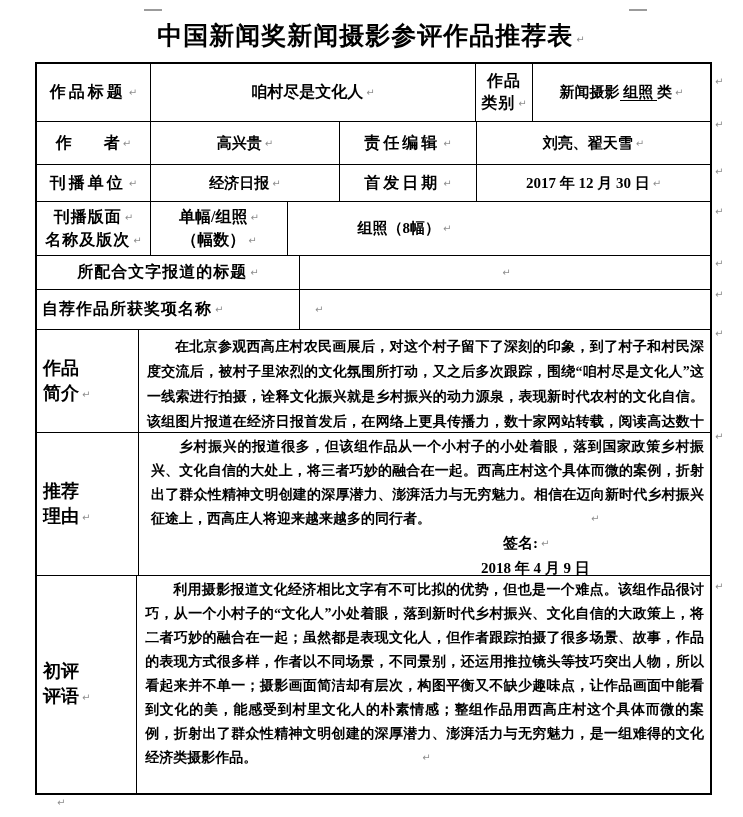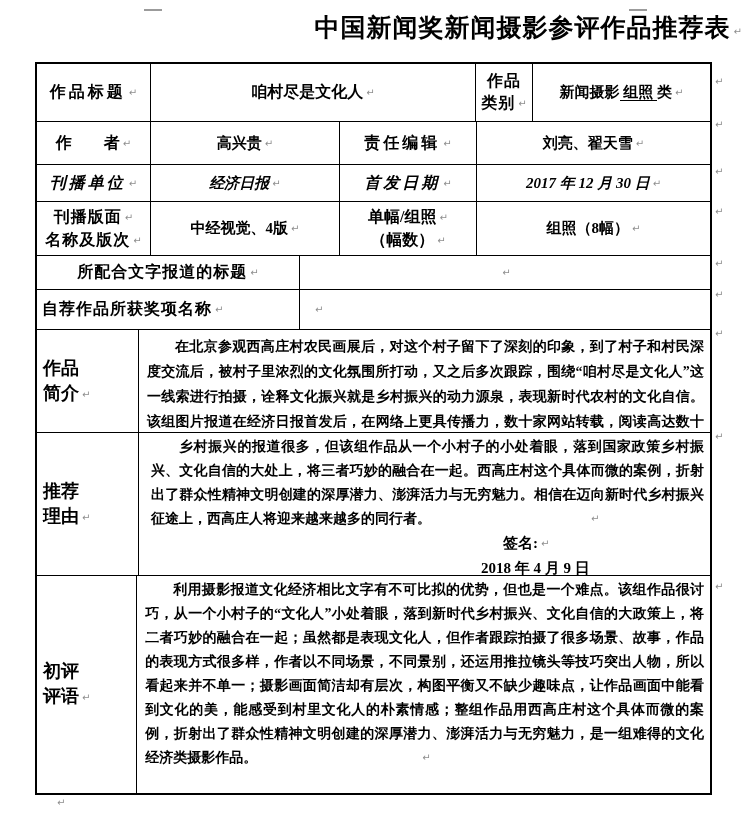--- a/index.html
+++ b/index.html
@@ -5,21 +5,21 @@
   html,body{margin:0;padding:0;background:#ffffff;}
   body{width:743px;height:817px;overflow:hidden;
        font-family:"Liberation Serif","DejaVu Serif",serif;color:#000;}
   .page{position:relative;width:743px;height:817px;background:#fff;}
 
   
   .margin-mark{position:absolute;top:9px;width:18px;height:2px;background:#9b9b9b;}
   .margin-mark.left{left:144px;}
   .margin-mark.right{left:629px;}
 
-  .doc-title{position:absolute;top:11px;left:0;width:743px;text-align:right;
+  .doc-title{position:absolute;top:19px;left:0;width:743px;text-align:center;
              font-size:25px;font-weight:bold;letter-spacing:1px;}
 
   
   .pilcrow{color:#8e8e8e;font-size:10px;font-weight:normal;margin-left:3px;
            font-family:"DejaVu Sans",sans-serif;vertical-align:1px;}
 
   .doc-table{position:absolute;left:35px;top:62px;width:673px;height:729px;
              border:2px solid #000;box-sizing:content-box;}
   .row{display:flex;width:673px;box-sizing:border-box;border-top:1px solid #000;}
   .row.first{border-top:none;}
@@ -85,44 +85,41 @@
         <div class="value"><span>高兴贵</span><span class="pilcrow">↵</span></div>
       </div>
       <div class="cell" style="width:137px;">
         <div class="label"><span>责任编辑</span><span class="pilcrow">↵</span></div>
       </div>
       <div class="cell" style="width:234px;">
         <div class="value"><span>刘亮、翟天雪</span><span class="pilcrow">↵</span></div>
       </div>
     </div>
 
-    <div class="row" style="height:37px;font-style:italic;">
+    <div class="row" style="height:37px;">
       <div class="cell cfirst" style="width:113px;">
         <div class="label"><span>刊播单位</span><span class="pilcrow">↵</span></div>
       </div>
       <div class="cell" style="width:189px;">
         <div class="value"><span>经济日报</span><span class="pilcrow">↵</span></div>
       </div>
       <div class="cell" style="width:137px;">
         <div class="label"><span>首发日期</span><span class="pilcrow">↵</span></div>
       </div>
       <div class="cell" style="width:234px;">
         <div class="value ws"><span class="ws">2017 年 12 月 30 日</span><span class="pilcrow">↵</span></div>
       </div>
     </div>
 
     <div class="row" style="height:54px;">
       <div class="cell cfirst" style="width:113px;">
         <div class="label two-line" style="letter-spacing:1px;">
           <div><span>刊播版面</span><span class="pilcrow">↵</span></div>
           <div><span>名称及版次</span><span class="pilcrow">↵</span></div>
         </div>
-      </div>
-      <div class="cell" style="width:189px;">
-        <div class="value"><span>中经视觉、4版</span><span class="pilcrow">↵</span></div>
       </div>
       <div class="cell" style="width:137px;">
         <div class="label two-line" style="letter-spacing:0;">
           <div><span>单幅/组照</span><span class="pilcrow">↵</span></div>
           <div><span>（幅数）</span><span class="pilcrow">↵</span></div>
         </div>
       </div>
       <div class="cell" style="width:234px;">
         <div class="value"><span>组照（8幅）</span><span class="pilcrow">↵</span></div>
       </div>

